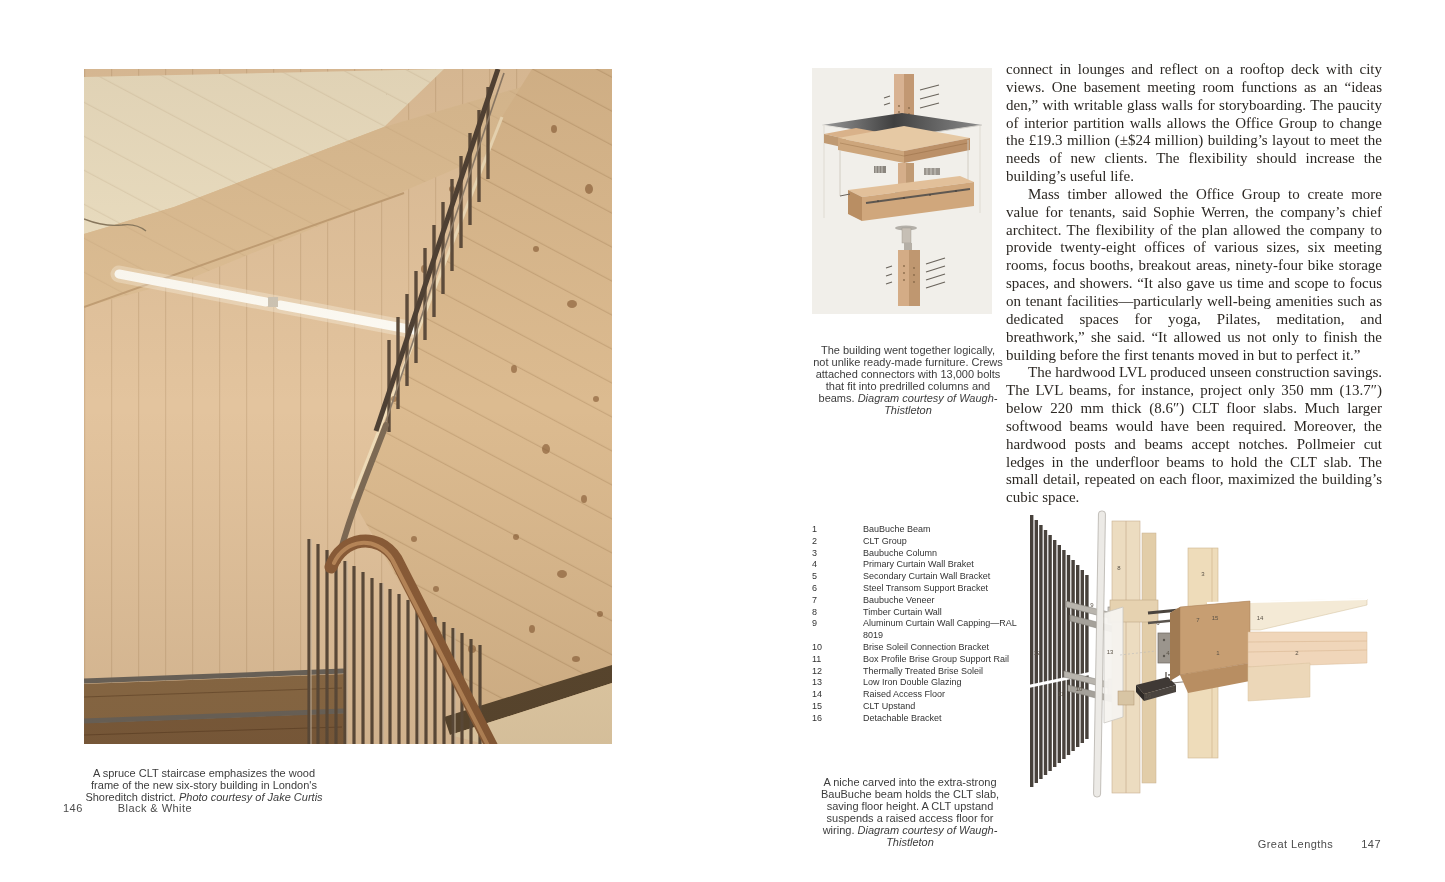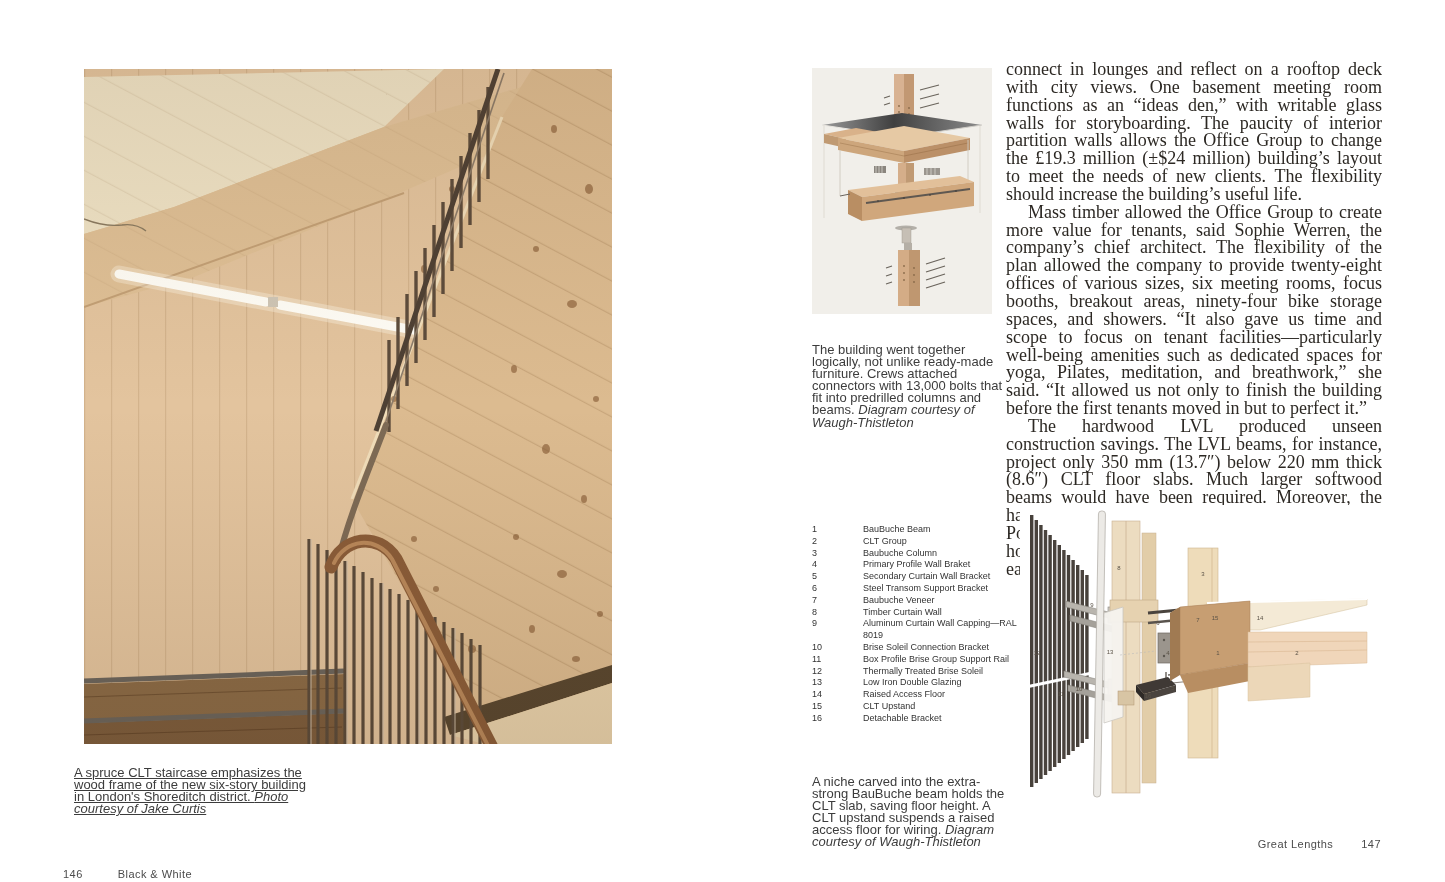--- a/index.html
+++ b/index.html
@@ -3,34 +3,34 @@
 <meta charset="utf-8">
 <style>
   html,body{margin:0;padding:0;background:#ffffff;}
   .spread{position:relative;width:1445px;height:882px;background:#ffffff;overflow:hidden;
           font-family:"Liberation Sans",sans-serif;color:#2e2a26;}
   .abs{position:absolute;}
 
   
   .photo-box{left:84px;top:69px;width:528px;height:675px;}
   .photo-box svg{display:block;}
-  .caption{font-size:13px;line-height:12.1px;color:#3c3c3c;}
+  .caption{font-size:11px;line-height:12.1px;color:#3c3c3c;text-align:center;}
   .caption .credit{font-style:italic;}
-  .caption-left{left:74px;top:767px;width:240px;text-decoration:underline;}
+  .caption-left{left:84px;top:767px;width:240px;}
   .footer{font-size:11px;letter-spacing:.45px;color:#4b4b4b;}
-  .footer-left{left:63px;top:868px;display:flex;gap:35px;}
+  .footer-left{left:63px;top:802px;display:flex;gap:35px;}
   .footer-right{right:64px;top:838px;display:flex;gap:28px;}
 
   
   .diagram1-box{left:812px;top:68px;width:180px;height:246px;}
   .caption-topright{left:812px;top:344px;width:192px;}
   .caption-bottomright{left:812px;top:776px;width:196px;}
 
   .bodycol{left:1006px;top:61px;width:376px;
-           font-family:"Liberation Serif",serif;font-size:18px;line-height:17.85px;
+           font-family:"Liberation Serif",serif;font-size:15px;line-height:17.85px;
            text-align:justify;color:#2c2823;}
   .bodycol p{margin:0;}
   .bodycol p.indent{text-indent:22px;}
 
   .parts{left:812px;top:524px;width:210px;font-size:9px;line-height:11.8px;color:#333;}
   .part-row{display:flex;}
   .pnum{width:19px;flex:0 0 19px;}
   .plabel{flex:1;padding-left:32px;}
 
   .diagram2-box{left:1020px;top:505px;width:380px;height:312px;}
@@ -300,21 +300,21 @@
     <div class="part-row">
         <span class="pnum">2</span>
         <span class="plabel">CLT Group</span>
       </div>
     <div class="part-row">
         <span class="pnum">3</span>
         <span class="plabel">Baubuche Column</span>
       </div>
     <div class="part-row">
         <span class="pnum">4</span>
-        <span class="plabel">Primary Profile Wall Braket</span>
+        <span class="plabel">Primary Curtain Wall Braket</span>
       </div>
     <div class="part-row">
         <span class="pnum">5</span>
         <span class="plabel">Secondary Curtain Wall Bracket</span>
       </div>
     <div class="part-row">
         <span class="pnum">6</span>
         <span class="plabel">Steel Transom Support Bracket</span>
       </div>
     <div class="part-row">

